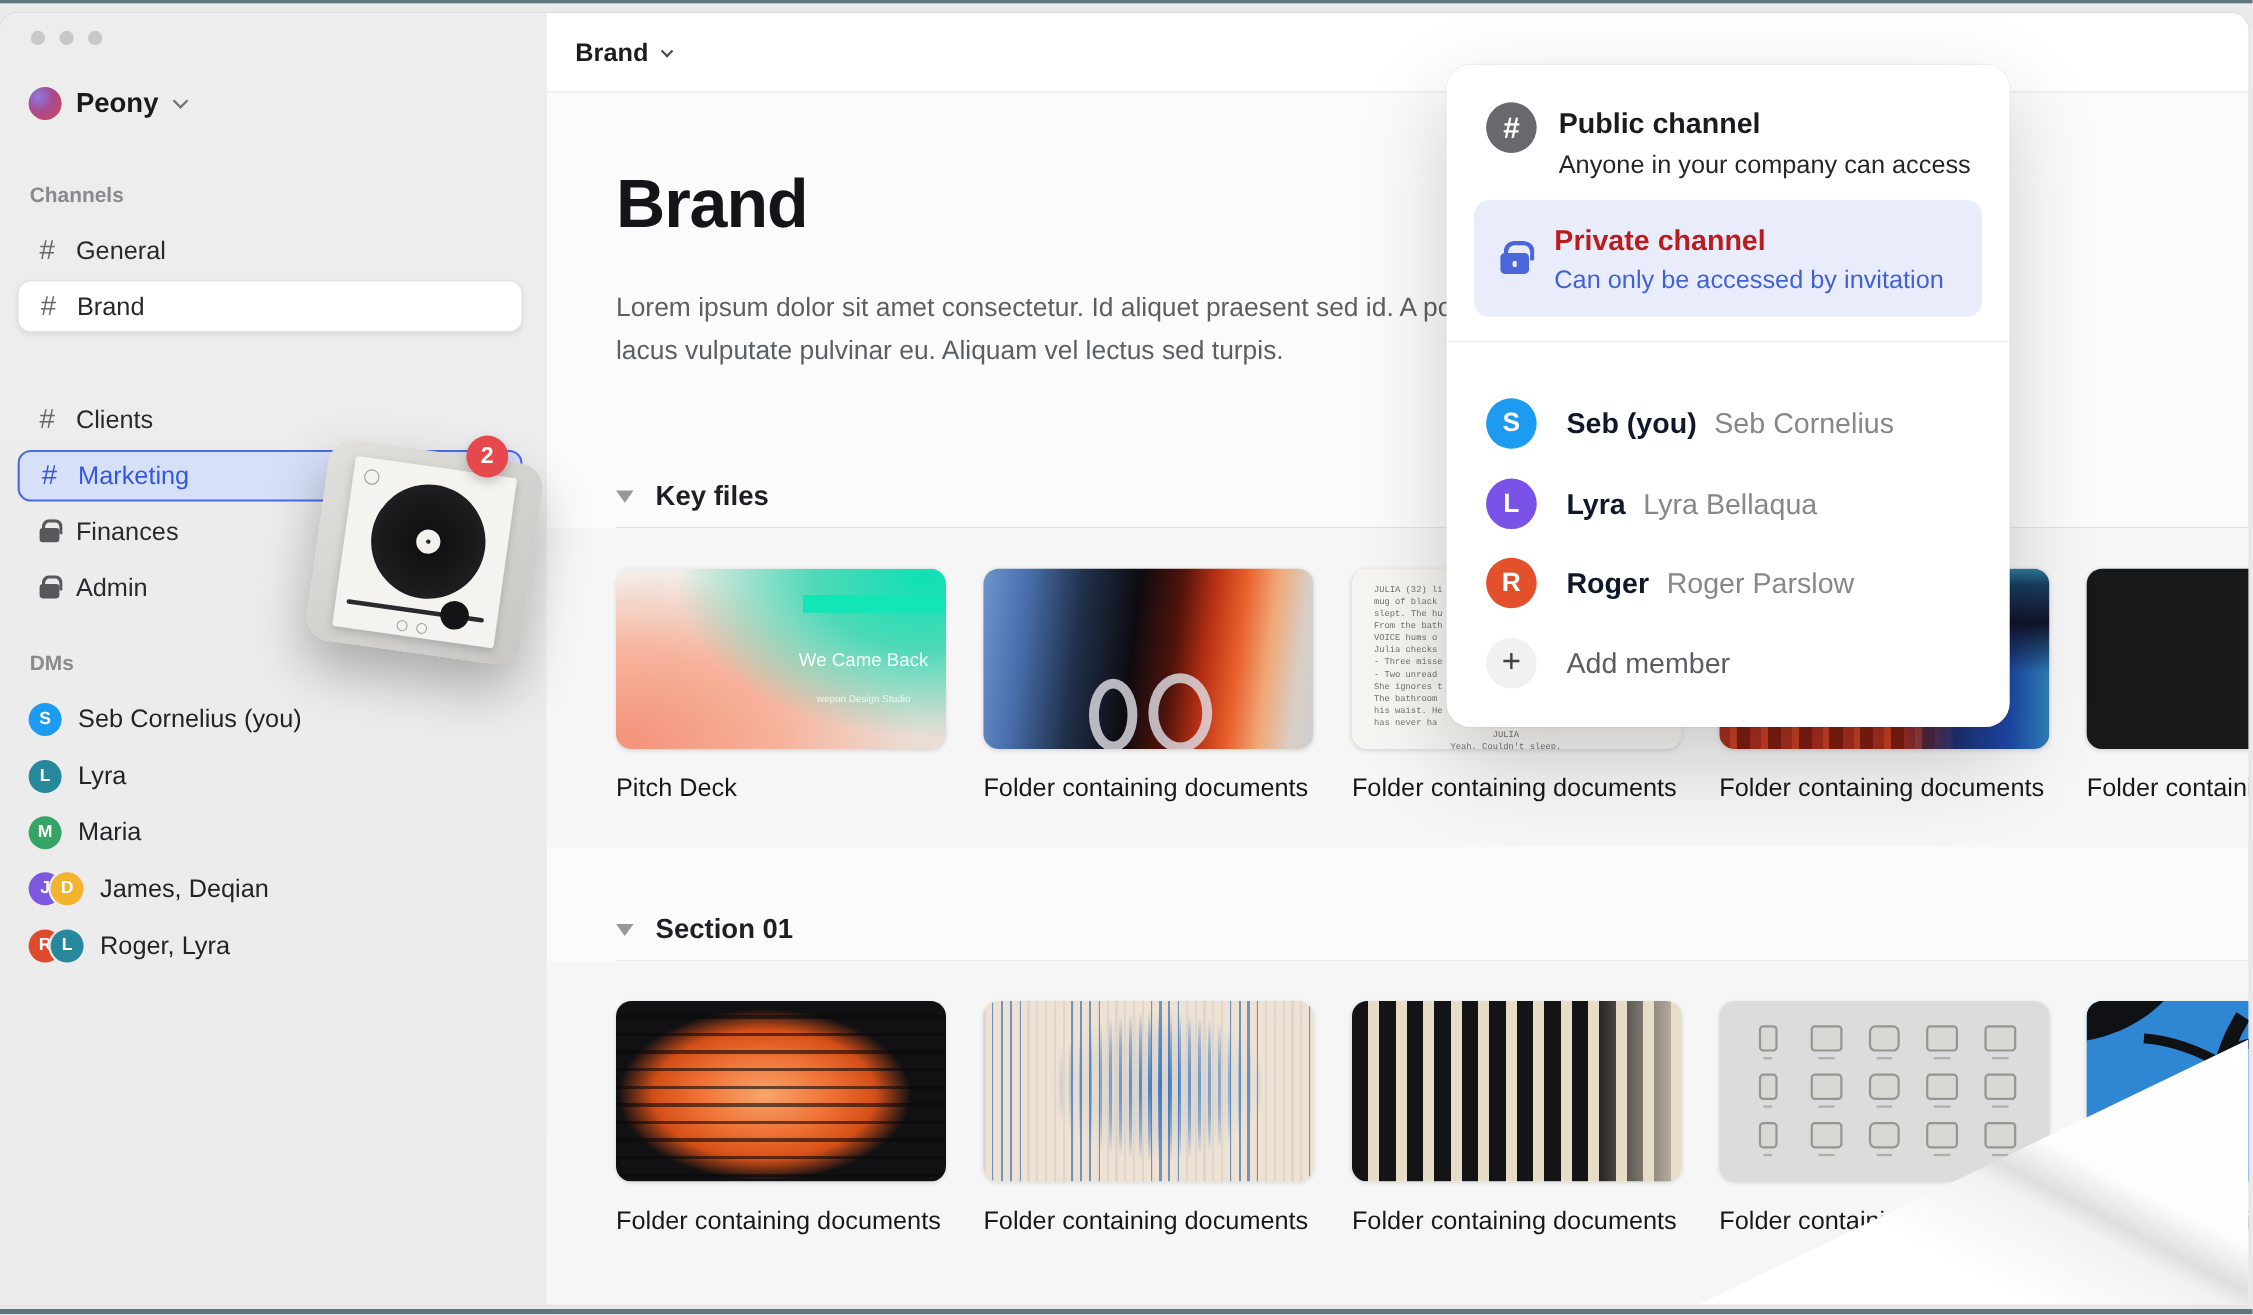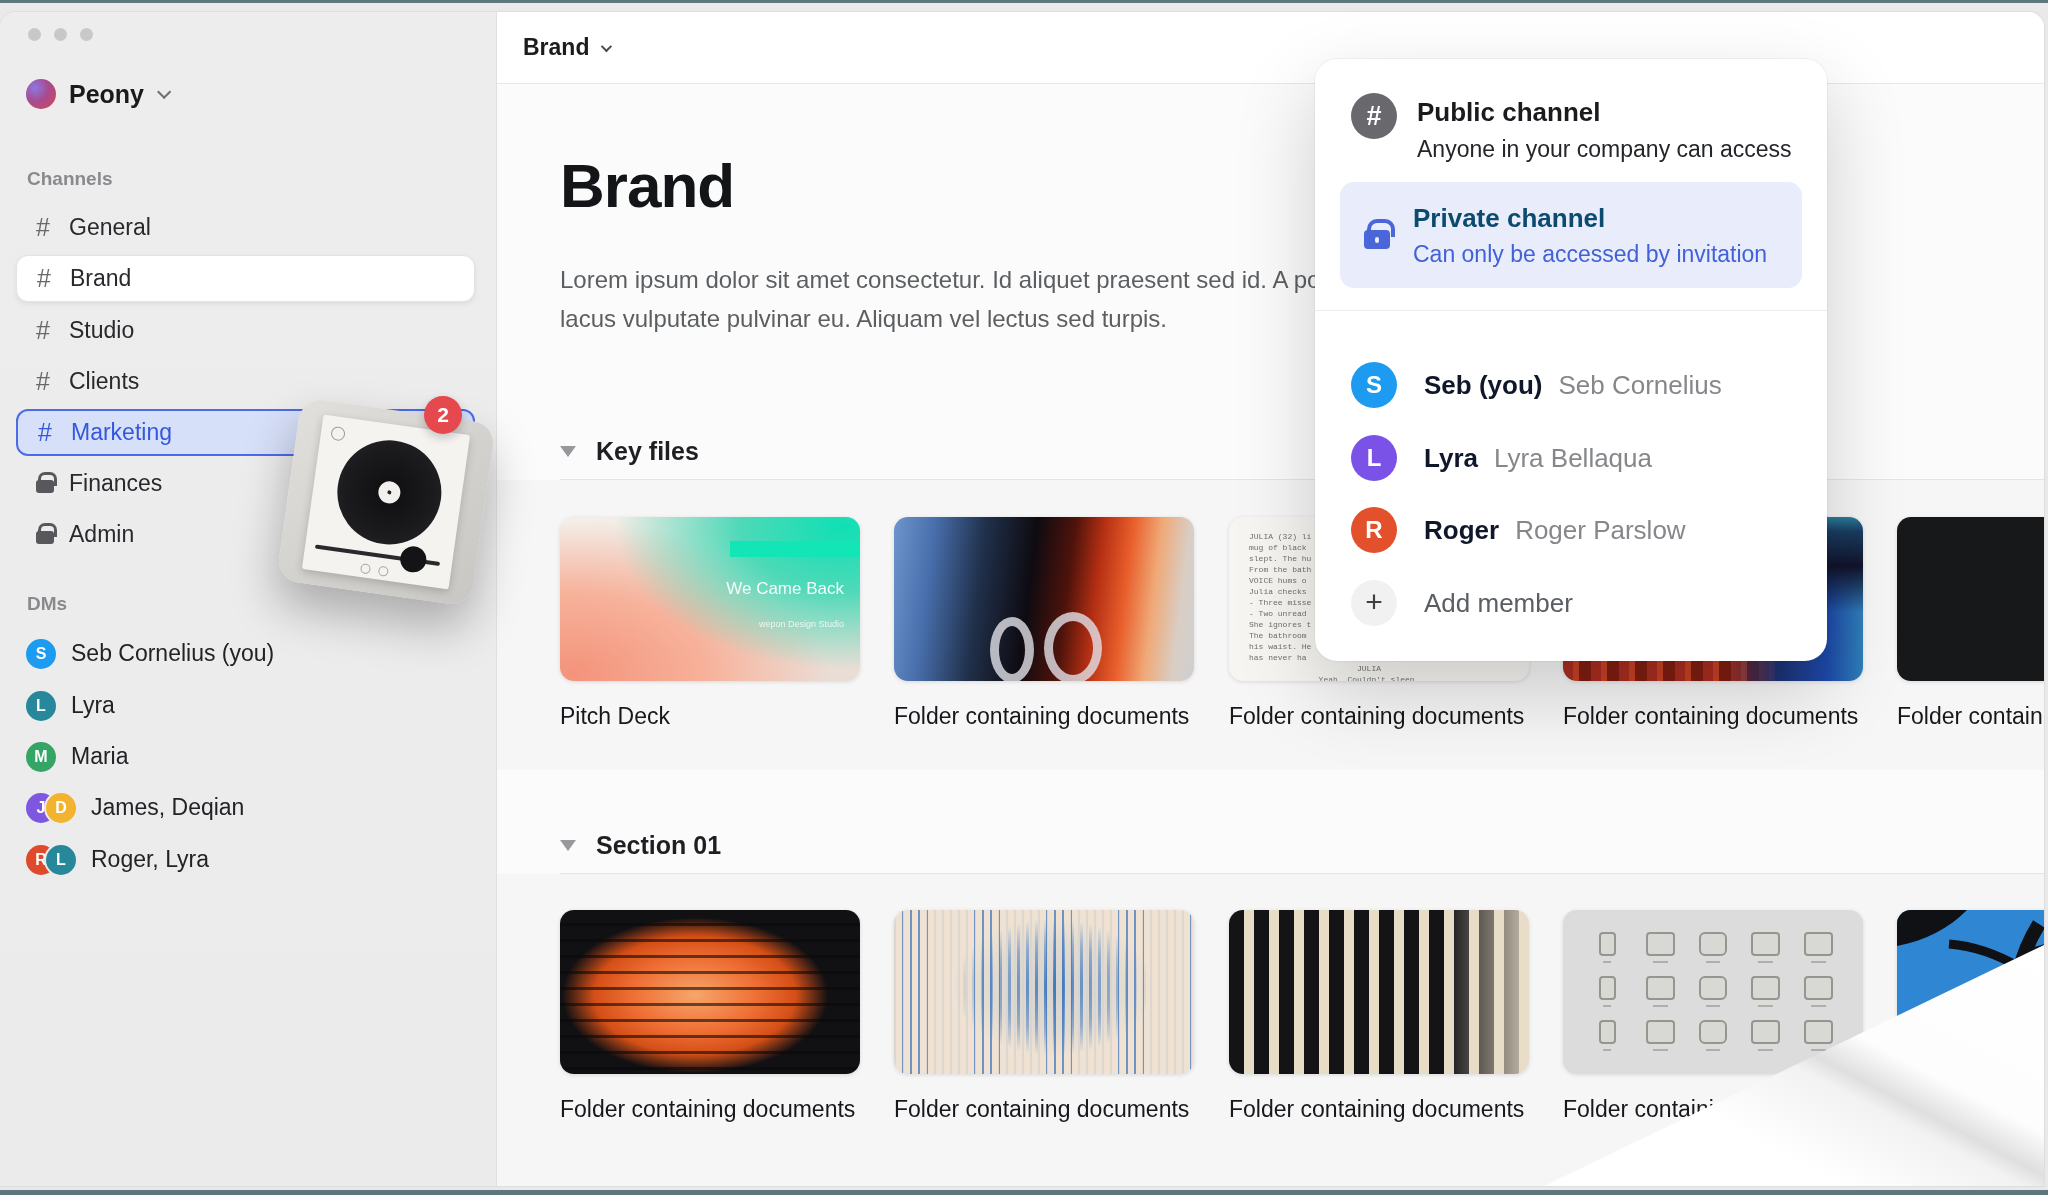--- a/index.html
+++ b/index.html
@@ -50,21 +50,21 @@
   .card { position:absolute; width:300px; }
   .thumb { width:300px; height:164px; border-radius:14px; overflow:hidden; position:relative; box-shadow:0 1px 4px rgba(0,0,0,.12); }
   .card-label { position:absolute; top:186px; width:300px; text-align:left; font-size:23px; color:#17181C; white-space:nowrap; }
 
   
   .t-pitch { background:
       radial-gradient(130% 150% at 94% 6%, #0FE0B4 0%, #4ED9B8 26%, rgba(120,214,190,0) 58%),
       radial-gradient(120% 130% at 4% 96%, #F4937B 0%, #F7B29B 38%, rgba(247,178,155,0) 72%),
       linear-gradient(150deg, #F4EEE9 0%, #E9DCD4 100%); }
   .pd-bar { position:absolute; right:0; top:24px; width:130px; height:16px; background:#12E5B6; }
-  .pd-text { position:absolute; right:16px; top:62px; text-align:right; color:rgba(255,255,255,.92); }
+  .pd-text { position:absolute; right:16px; top:73px; text-align:center; color:rgba(255,255,255,.92); }
   .pd-t { font-size:17px; font-weight:500; }
   .pd-s { font-size:9px; margin-top:20px; opacity:.85; }
   .t-spectrum { background:
       linear-gradient(97deg, #6E95CB 0%, #486FAC 13%, #20304B 29%, #0E0B11 45%, #4F130B 57%, #B52F13 66%, #E85E2B 75%, #F0A876 84%, #D9CEC5 93%, #CFCFCF 100%); }
   .ring { position:absolute; border:9px solid rgba(225,225,232,.8); border-radius:50%; }
   .r1 { width:58px; height:72px; left:150px; top:95px; }
   .r2 { width:44px; height:66px; left:96px; top:100px; }
   .t-script { background:#F6F5F1; padding:14px 0 0 20px; }
   .scr-line { font-family:"Liberation Mono", monospace; font-size:8px; line-height:11px; color:#70706C; white-space:nowrap; }
   .scr-center { font-family:"Liberation Mono", monospace; font-size:8px; line-height:11px; color:#70706C; text-align:center; width:240px; }
@@ -97,21 +97,21 @@
   .pop { position:absolute; left:1315px; top:47px; width:512px; height:602px; background:#FFFFFF; border-radius:22px; box-shadow:0 30px 80px rgba(0,0,0,.18), 0 0 0 1px rgba(0,0,0,.04); z-index:40; }
   .pop-pub { position:absolute; left:36px; top:34px; display:flex; gap:20px; }
   .pub-ic { width:46px; height:46px; border-radius:50%; background:#68686D; display:flex; align-items:center; justify-content:center; }
   .pub-ic::before { content:"#"; color:#fff; font-size:27px; font-weight:700; }
   .pub-t { font-size:26px; font-weight:700; color:#1A1B1E; margin-top:4px; }
   .pub-s { font-size:23px; color:#232528; margin-top:8px; }
   .pop-priv { position:absolute; left:25px; top:123px; width:462px; height:106px; background:#E9EDFB; border-radius:14px; display:flex; align-items:center; padding-left:24px; gap:23px; }
   .lock-blue { position:relative; width:26px; height:19px; background:#4A66D8; border-radius:4px; margin-top:8px; }
   .lock-blue::before { content:""; position:absolute; left:3px; top:-11px; width:20px; height:14px; border:4.5px solid #4A66D8; border-bottom:none; border-radius:10px 10px 0 0; }
   .lock-blue::after { content:""; position:absolute; left:11px; top:7px; width:4px; height:6px; background:#E9EDFB; border-radius:2px; }
-  .priv-t { font-size:26px; font-weight:700; color:#0c4a6e; }
+  .priv-t { font-size:26px; font-weight:700; color:#b91c1c; }
   .priv-s { font-size:23px; color:#4161D6; margin-top:7px; }
   .pop-div { position:absolute; left:0; right:0; top:251px; height:1px; background:#ECECEC; }
   .pop-mem { position:absolute; left:36px; display:flex; align-items:center; gap:27px; height:46px; cursor:pointer; }
   .mem-av { width:46px; height:46px; border-radius:50%; color:#fff; font-size:24px; font-weight:700; display:flex; align-items:center; justify-content:center; }
   .mem-short { font-size:26px; font-weight:700; color:#0f172a; }
   .mem-full { font-size:26px; color:#85878B; margin-left:16px; }
   .add-ic { width:46px; height:46px; border-radius:50%; background:#F1F1F2; display:flex; align-items:center; justify-content:center; }
   .add-ic::before { content:"+"; font-size:30px; color:#3F4043; margin-top:-3px; }
   .add-label { font-size:26px; color:#5A5D62;text-align:right; }
 
@@ -158,26 +158,20 @@
         <span class="icon">
             <span class="hash"></span>
           </span>
         <span class="ch-label">General</span>
       </div>
       <div class="ch-row active" style="top:243px">
         <span class="icon">
             <span class="hash"></span>
           </span>
         <span class="ch-label">Brand</span>
-      </div>
-      <div class="ch-row" style="top:295px">
-        <span class="icon">
-            <span class="hash"></span>
-          </span>
-        <span class="ch-label">Studio</span>
       </div>
       <div class="ch-row" style="top:346px">
         <span class="icon">
             <span class="hash"></span>
           </span>
         <span class="ch-label">Clients</span>
       </div>
       <div class="ch-row drop" style="top:397px">
         <span class="icon">
             <span class="hash"></span>

